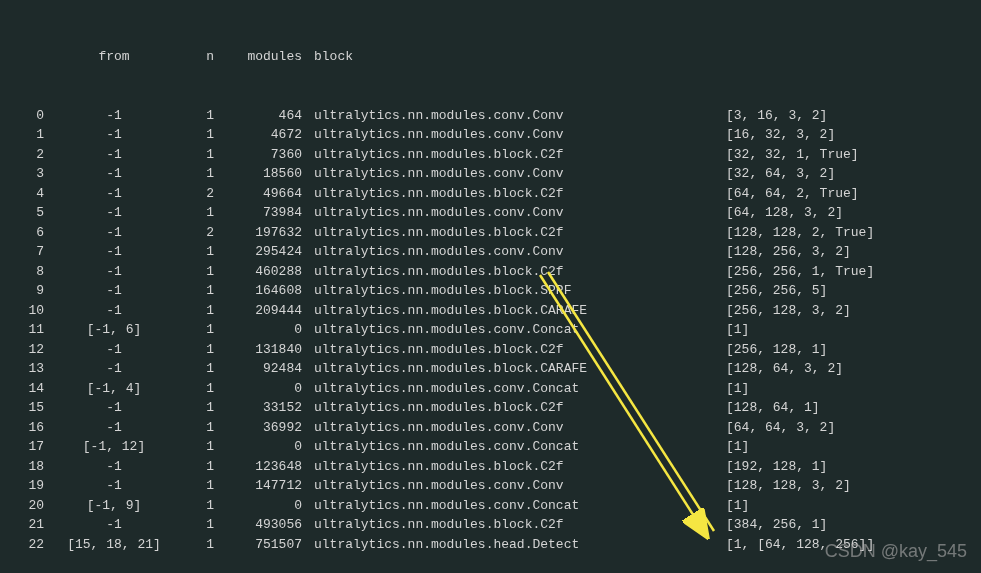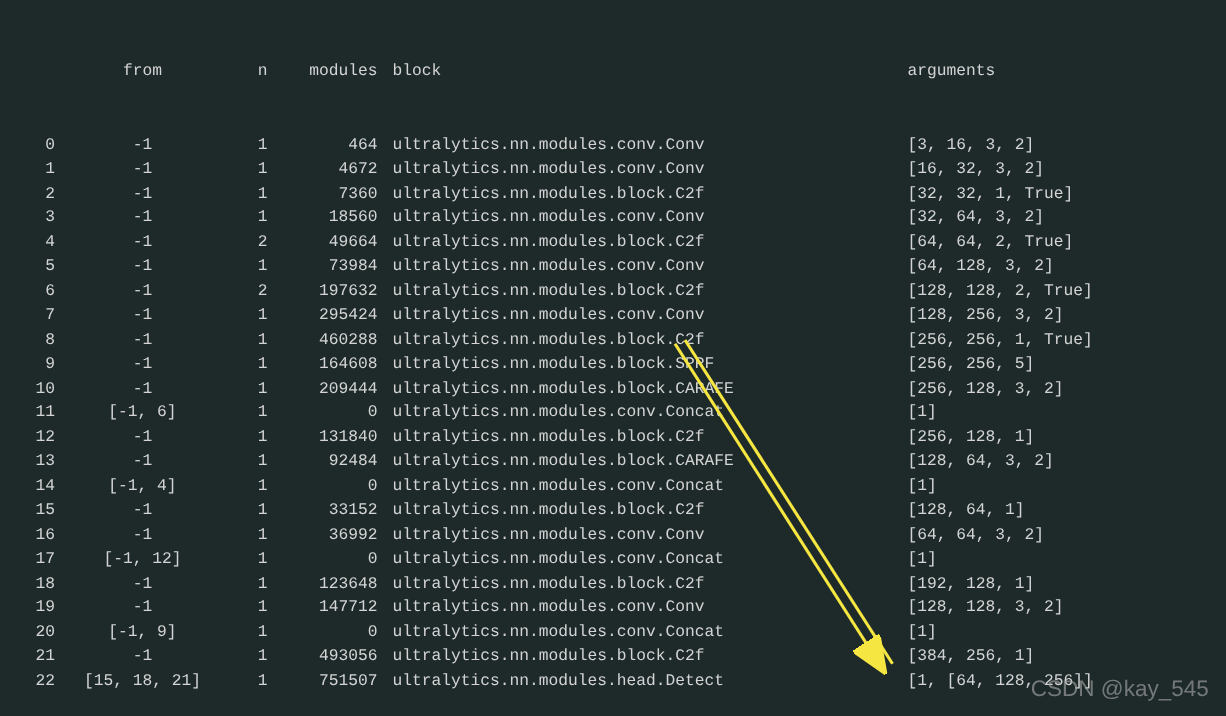--- a/index.html
+++ b/index.html
@@ -45,21 +45,20 @@
 </head>
 <body>
 
 <div class="table">
   <div class="row">
     <span class="col-idx"></span>
     <span class="col-from">from</span>
     <span class="col-n">n</span>
     <span class="col-params">modules</span>
     <span class="col-module">block</span>
-    <span class="col-args">arguments</span>
   </div>
   <div id="rows-container"><div class="row"><span class="col-idx">0</span><span class="col-from">-1</span><span class="col-n">1</span><span class="col-params">464</span><span class="col-module">ultralytics.nn.modules.conv.Conv</span><span class="col-args">[3, 16, 3, 2]</span></div><div class="row"><span class="col-idx">1</span><span class="col-from">-1</span><span class="col-n">1</span><span class="col-params">4672</span><span class="col-module">ultralytics.nn.modules.conv.Conv</span><span class="col-args">[16, 32, 3, 2]</span></div><div class="row"><span class="col-idx">2</span><span class="col-from">-1</span><span class="col-n">1</span><span class="col-params">7360</span><span class="col-module">ultralytics.nn.modules.block.C2f</span><span class="col-args">[32, 32, 1, True]</span></div><div class="row"><span class="col-idx">3</span><span class="col-from">-1</span><span class="col-n">1</span><span class="col-params">18560</span><span class="col-module">ultralytics.nn.modules.conv.Conv</span><span class="col-args">[32, 64, 3, 2]</span></div><div class="row"><span class="col-idx">4</span><span class="col-from">-1</span><span class="col-n">2</span><span class="col-params">49664</span><span class="col-module">ultralytics.nn.modules.block.C2f</span><span class="col-args">[64, 64, 2, True]</span></div><div class="row"><span class="col-idx">5</span><span class="col-from">-1</span><span class="col-n">1</span><span class="col-params">73984</span><span class="col-module">ultralytics.nn.modules.conv.Conv</span><span class="col-args">[64, 128, 3, 2]</span></div><div class="row"><span class="col-idx">6</span><span class="col-from">-1</span><span class="col-n">2</span><span class="col-params">197632</span><span class="col-module">ultralytics.nn.modules.block.C2f</span><span class="col-args">[128, 128, 2, True]</span></div><div class="row"><span class="col-idx">7</span><span class="col-from">-1</span><span class="col-n">1</span><span class="col-params">295424</span><span class="col-module">ultralytics.nn.modules.conv.Conv</span><span class="col-args">[128, 256, 3, 2]</span></div><div class="row"><span class="col-idx">8</span><span class="col-from">-1</span><span class="col-n">1</span><span class="col-params">460288</span><span class="col-module">ultralytics.nn.modules.block.C2f</span><span class="col-args">[256, 256, 1, True]</span></div><div class="row"><span class="col-idx">9</span><span class="col-from">-1</span><span class="col-n">1</span><span class="col-params">164608</span><span class="col-module">ultralytics.nn.modules.block.SPPF</span><span class="col-args">[256, 256, 5]</span></div><div class="row"><span class="col-idx">10</span><span class="col-from">-1</span><span class="col-n">1</span><span class="col-params">209444</span><span class="col-module">ultralytics.nn.modules.block.CARAFE</span><span class="col-args">[256, 128, 3, 2]</span></div><div class="row"><span class="col-idx">11</span><span class="col-from">[-1, 6]</span><span class="col-n">1</span><span class="col-params">0</span><span class="col-module">ultralytics.nn.modules.conv.Concat</span><span class="col-args">[1]</span></div><div class="row"><span class="col-idx">12</span><span class="col-from">-1</span><span class="col-n">1</span><span class="col-params">131840</span><span class="col-module">ultralytics.nn.modules.block.C2f</span><span class="col-args">[256, 128, 1]</span></div><div class="row"><span class="col-idx">13</span><span class="col-from">-1</span><span class="col-n">1</span><span class="col-params">92484</span><span class="col-module">ultralytics.nn.modules.block.CARAFE</span><span class="col-args">[128, 64, 3, 2]</span></div><div class="row"><span class="col-idx">14</span><span class="col-from">[-1, 4]</span><span class="col-n">1</span><span class="col-params">0</span><span class="col-module">ultralytics.nn.modules.conv.Concat</span><span class="col-args">[1]</span></div><div class="row"><span class="col-idx">15</span><span class="col-from">-1</span><span class="col-n">1</span><span class="col-params">33152</span><span class="col-module">ultralytics.nn.modules.block.C2f</span><span class="col-args">[128, 64, 1]</span></div><div class="row"><span class="col-idx">16</span><span class="col-from">-1</span><span class="col-n">1</span><span class="col-params">36992</span><span class="col-module">ultralytics.nn.modules.conv.Conv</span><span class="col-args">[64, 64, 3, 2]</span></div><div class="row"><span class="col-idx">17</span><span class="col-from">[-1, 12]</span><span class="col-n">1</span><span class="col-params">0</span><span class="col-module">ultralytics.nn.modules.conv.Concat</span><span class="col-args">[1]</span></div><div class="row"><span class="col-idx">18</span><span class="col-from">-1</span><span class="col-n">1</span><span class="col-params">123648</span><span class="col-module">ultralytics.nn.modules.block.C2f</span><span class="col-args">[192, 128, 1]</span></div><div class="row"><span class="col-idx">19</span><span class="col-from">-1</span><span class="col-n">1</span><span class="col-params">147712</span><span class="col-module">ultralytics.nn.modules.conv.Conv</span><span class="col-args">[128, 128, 3, 2]</span></div><div class="row"><span class="col-idx">20</span><span class="col-from">[-1, 9]</span><span class="col-n">1</span><span class="col-params">0</span><span class="col-module">ultralytics.nn.modules.conv.Concat</span><span class="col-args">[1]</span></div><div class="row"><span class="col-idx">21</span><span class="col-from">-1</span><span class="col-n">1</span><span class="col-params">493056</span><span class="col-module">ultralytics.nn.modules.block.C2f</span><span class="col-args">[384, 256, 1]</span></div><div class="row"><span class="col-idx">22</span><span class="col-from">[15, 18, 21]</span><span class="col-n">1</span><span class="col-params">751507</span><span class="col-module">ultralytics.nn.modules.head.Detect</span><span class="col-args">[1, [64, 128, 256]]</span></div></div>
 </div>
 
 <div class="watermark">CSDN @kay_545</div>
 
 <svg class="arrow" width="981" height="573" style="top:0;left:0;">
   <defs>
     <marker id="arrowhead" markerWidth="12" markerHeight="10" refX="10" refY="5" orient="auto">
       <polygon points="0 0, 12 5, 0 10" fill="#f5e642" stroke="#f5e642"></polygon>

